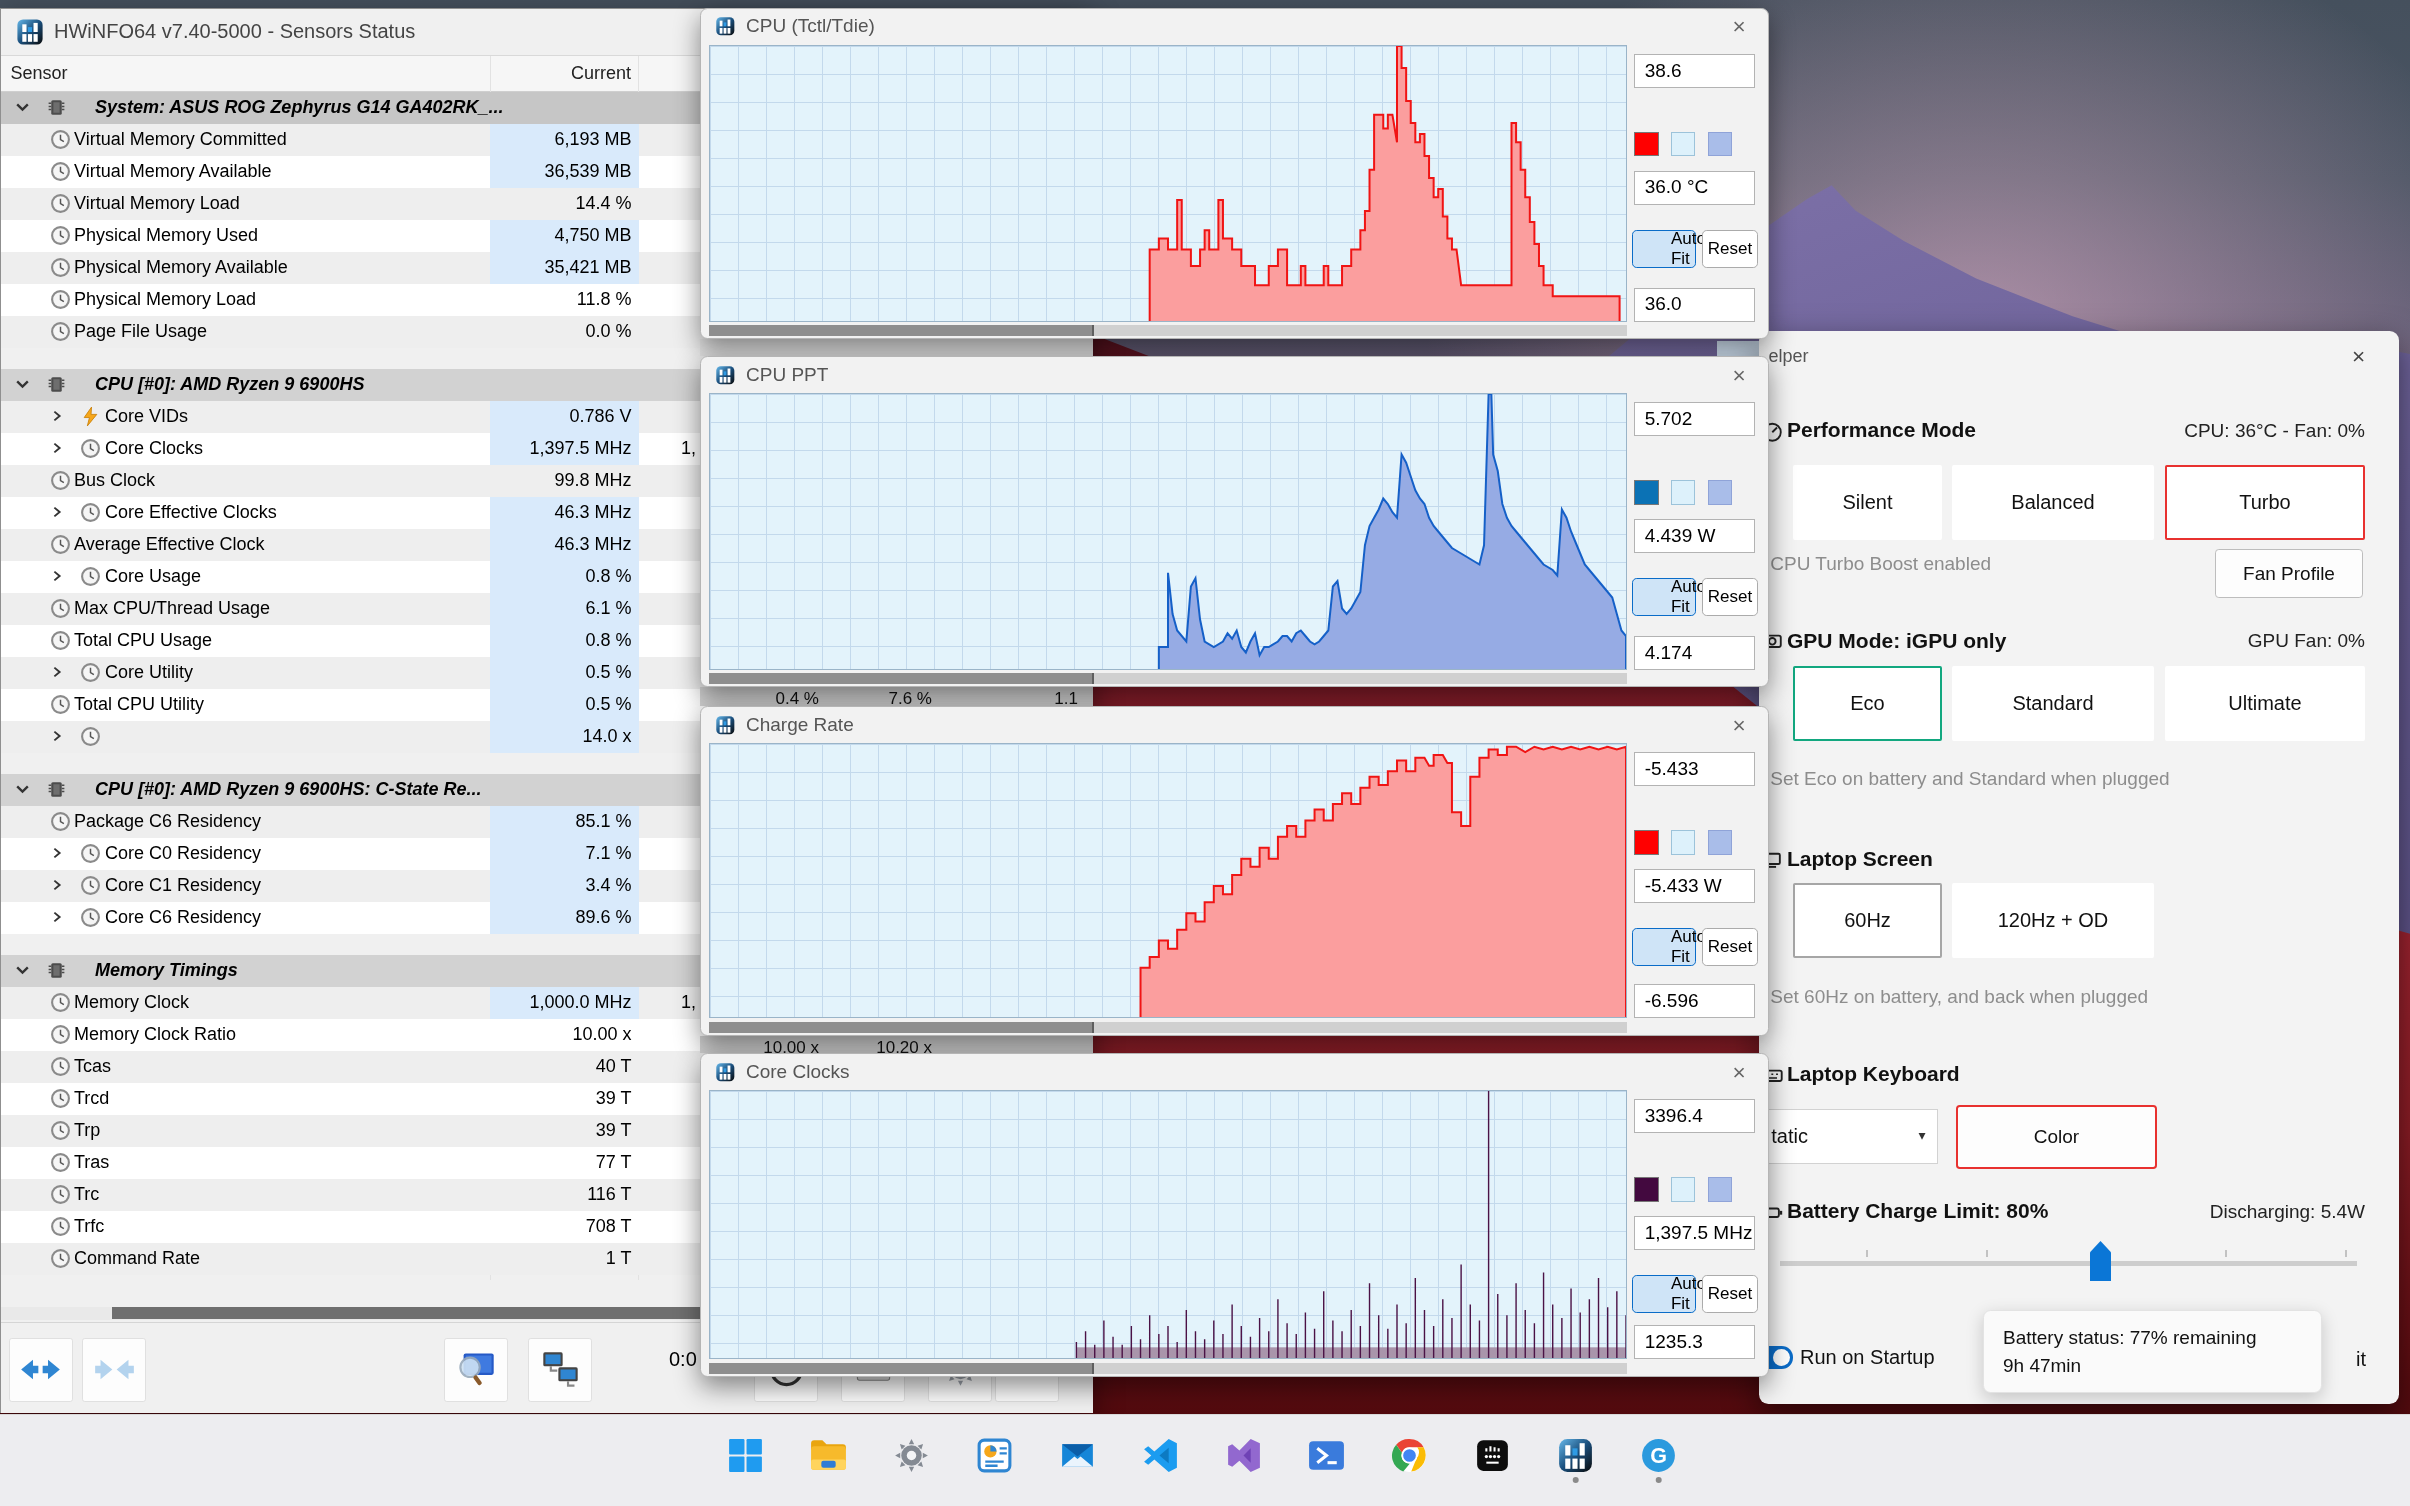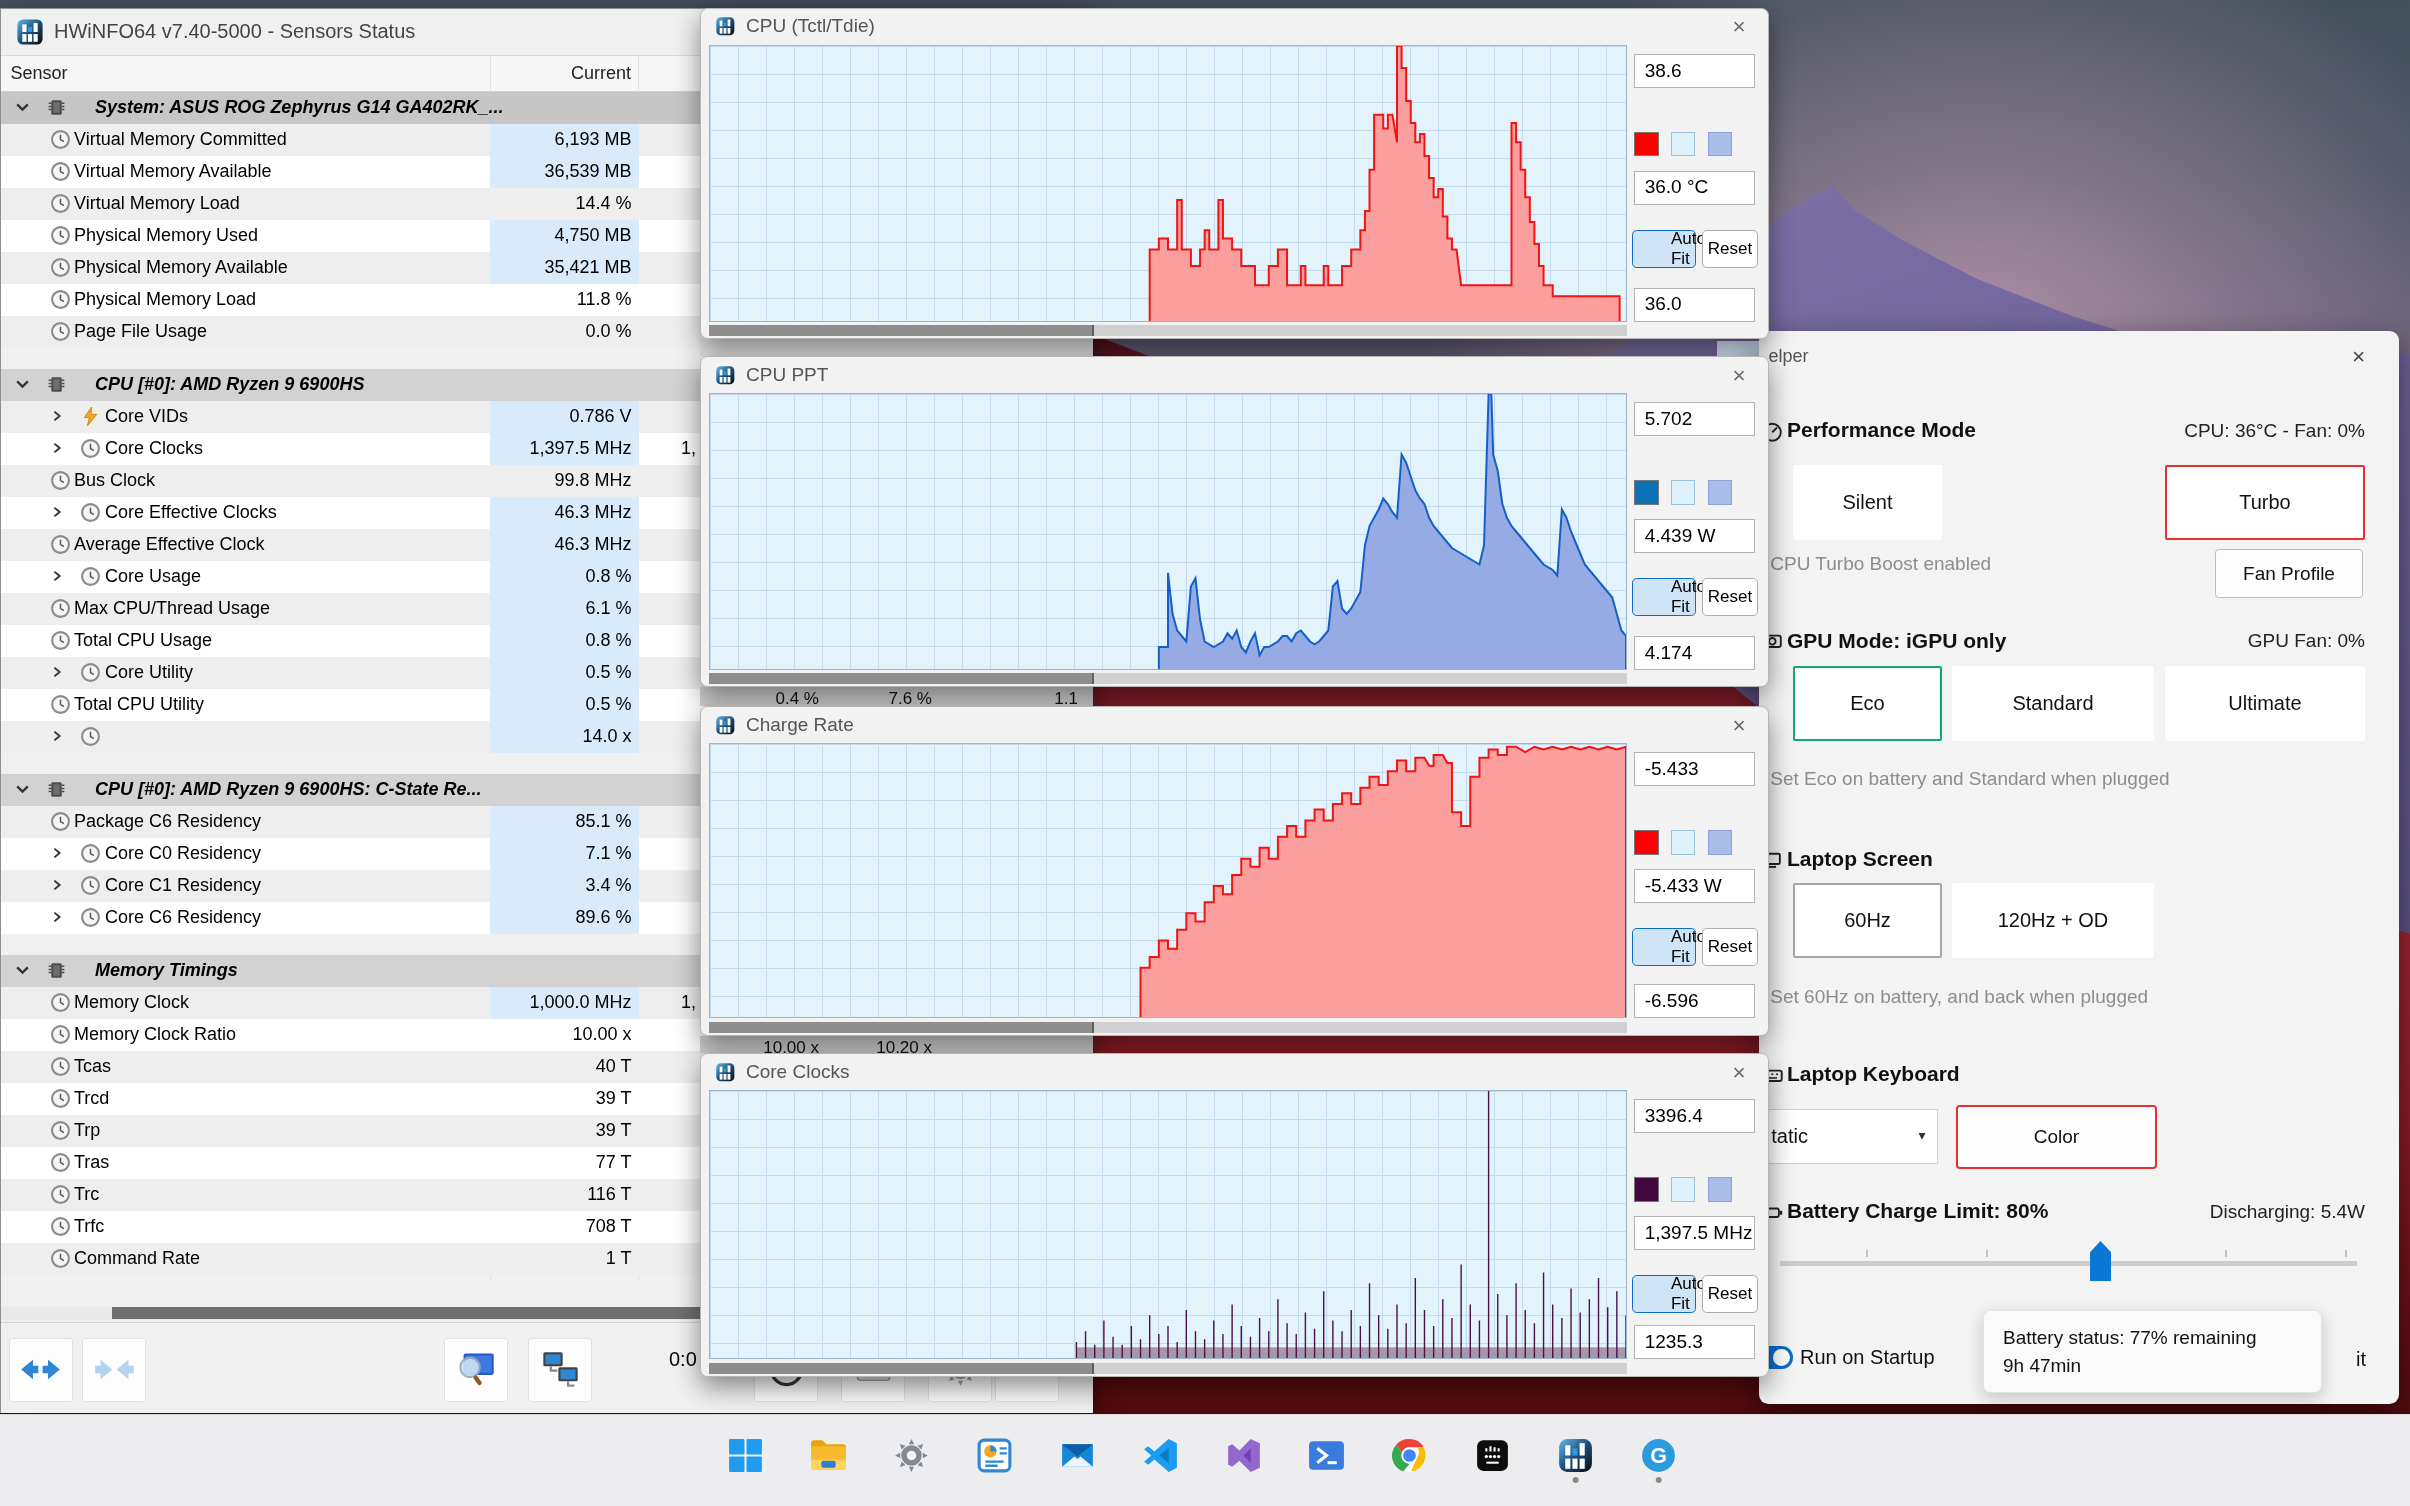--- a/index.html
+++ b/index.html
@@ -568,20 +568,21 @@
   <span id="gh-title" class="abs">elper</span>
   <span id="gh-close" class="abs">×</span>
 
   <span class="gh-ico" style="top:89px;"><svg viewBox="0 0 24 24">
         <circle cx="12" cy="13" r="9" fill="none" stroke="#222" stroke-width="2"></circle>
         <path d="M12 13l5-5" stroke="#222" stroke-width="2"></path>
       </svg></span>
   <div class="gh-h" style="top:87px;">Performance Mode</div>
   <div class="gh-status" style="top:89px;">CPU: 36°C -  Fan: 0%</div>
   <div class="gh-btn" style="left:34px;top:134px;width:149px;">Silent</div>
+  <div class="gh-btn" style="left:193px;top:134px;width:202px;">Balanced</div>
   <div class="gh-btn red" style="left:406px;top:134px;width:200px;">Turbo</div>
   <div class="gh-note" style="top:222px;">CPU Turbo Boost enabled</div>
   <div class="gh-small" style="left:456px;top:218px;width:148px;height:49px;">Fan Profile</div>
 
   <span class="gh-ico" style="top:299px;"><svg viewBox="0 0 24 24">
         <rect x="3" y="6" width="18" height="12" rx="2" fill="none" stroke="#222" stroke-width="2"></rect>
         <circle cx="12" cy="12" r="3.5" fill="none" stroke="#222" stroke-width="2"></circle>
       </svg></span>
   <div class="gh-h" style="top:298px;">GPU Mode: iGPU only</div>
   <div class="gh-status" style="top:299px;">GPU Fan: 0%</div>

